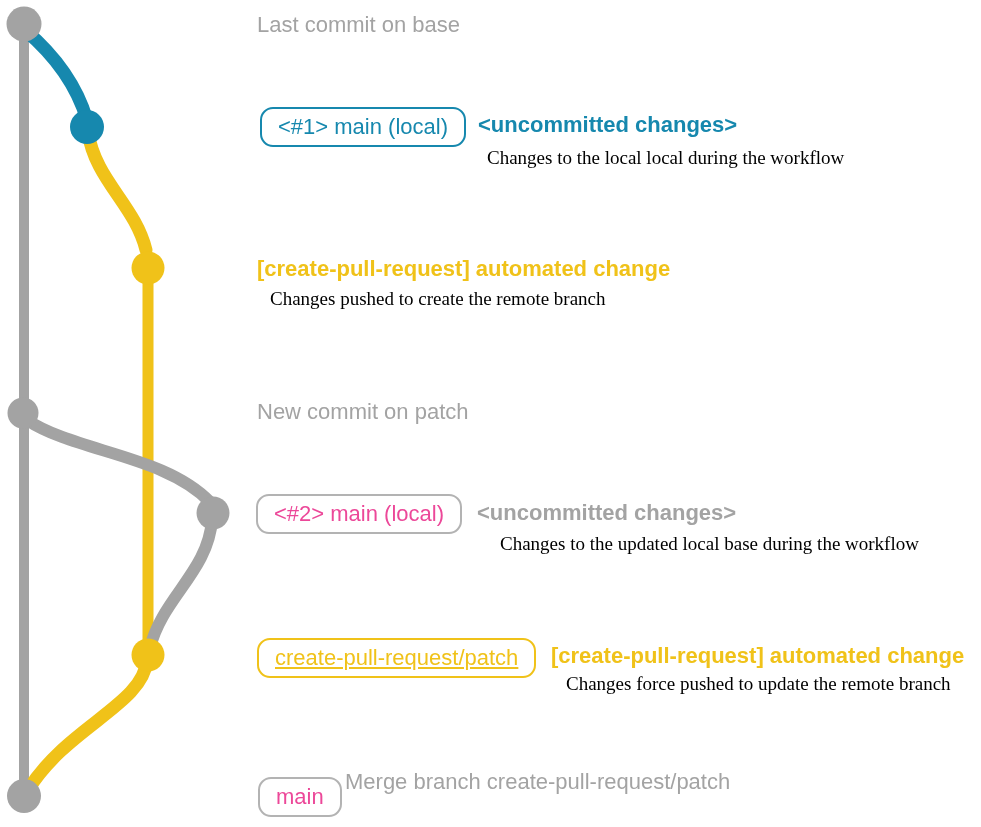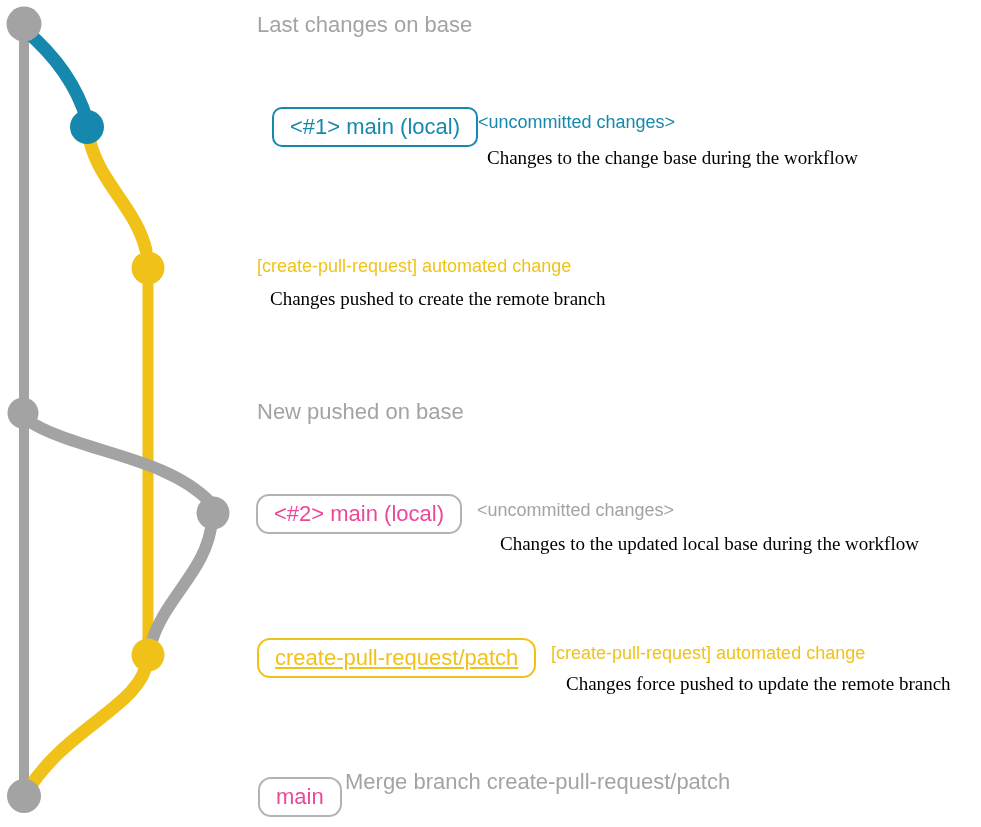--- a/index.html
+++ b/index.html
@@ -28,22 +28,23 @@
     border-radius: 13px;
     font-size: 22px;
     white-space: nowrap;
     background: #ffffff;
   }
   .badge.blue   { color: #1688ae; border-color: #1688ae; }
   .badge.gray   { color: #ec4899; border-color: #b3b3b3; }
   .badge.yellow { color: #f0c219; border-color: #f0c219; }
   .title {
     position: absolute;
-    font-size: 18px;
+    font-size: 22px;
     white-space: nowrap;
+    font-weight: bold;
   }
   .title.blue   { color: #1688ae; }
   .title.gray   { color: #a3a3a3; }
   .title.yellow { color: #f0c219; }
   .desc {
     position: absolute;
     font-family: "Liberation Serif", serif;
     font-size: 19px;
     color: #000000;
     white-space: nowrap;
@@ -64,30 +65,30 @@
 
   <circle cx="24" cy="24" r="17.5" fill="#a3a3a3"></circle>
   <circle cx="87" cy="127" r="17" fill="#1688ae"></circle>
   <circle cx="148" cy="268" r="16.5" fill="#f0c219"></circle>
   <circle cx="23" cy="413" r="15.5" fill="#a3a3a3"></circle>
   <circle cx="213" cy="513" r="16.5" fill="#a3a3a3"></circle>
   <circle cx="148" cy="655" r="16.5" fill="#f0c219"></circle>
   <circle cx="24" cy="796" r="17" fill="#a3a3a3"></circle>
 </svg>
 
-<div class="sans-label" style="left:257px; top:12px;">Last changes on base</div>
+<div class="sans-label" style="left:257px; top:12px;">Last commit on base</div>
 
-<div class="badge blue" style="left:272px; top:107px;border-radius:10px;">&lt;#1&gt; main (local)</div>
+<div class="badge blue" style="left:260px; top:107px;">&lt;#1&gt; main (local)</div>
 <div class="title blue" style="left:478px; top:112px;">&lt;uncommitted changes&gt;</div>
-<div class="desc" style="left:487px; top:147px;">Changes to the change base during the workflow</div>
+<div class="desc" style="left:487px; top:147px;">Changes to the local local during the workflow</div>
 
 <div class="title yellow" style="left:257px; top:256px;">[create-pull-request] automated change</div>
 <div class="desc" style="left:270px; top:288px;">Changes pushed to create the remote branch</div>
 
-<div class="sans-label" style="left:257px; top:399px;">New pushed on base</div>
+<div class="sans-label" style="left:257px; top:399px;">New commit on patch</div>
 
 <div class="badge gray" style="left:256px; top:494px;">&lt;#2&gt; main (local)</div>
 <div class="title gray" style="left:477px; top:500px;">&lt;uncommitted changes&gt;</div>
 <div class="desc" style="left:500px; top:533px;">Changes to the updated local base during the workflow</div>
 
 <div class="badge yellow" style="left:257px; top:638px;text-decoration:underline;">create-pull-request/patch</div>
 <div class="title yellow" style="left:551px; top:643px;">[create-pull-request] automated change</div>
 <div class="desc" style="left:566px; top:673px;">Changes force pushed to update the remote branch</div>
 
 <div class="badge gray" style="left:258px; top:777px;">main</div>

